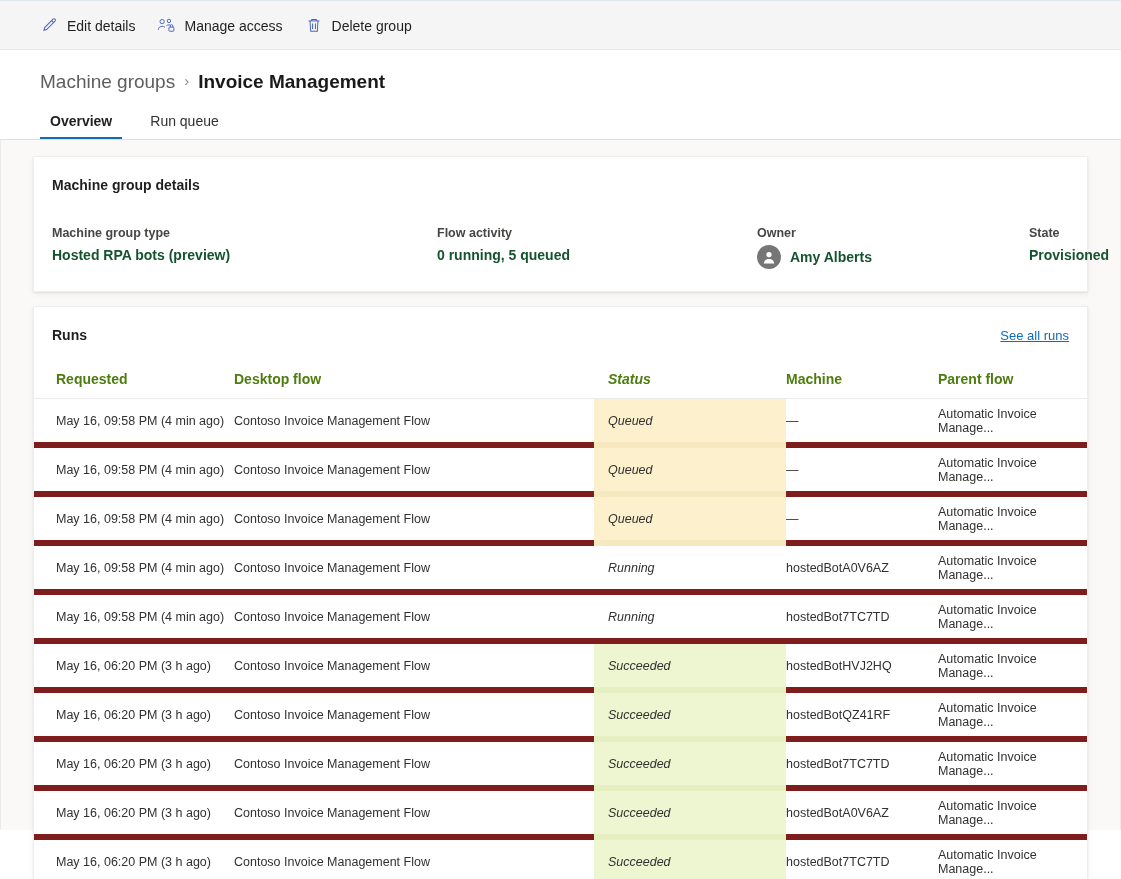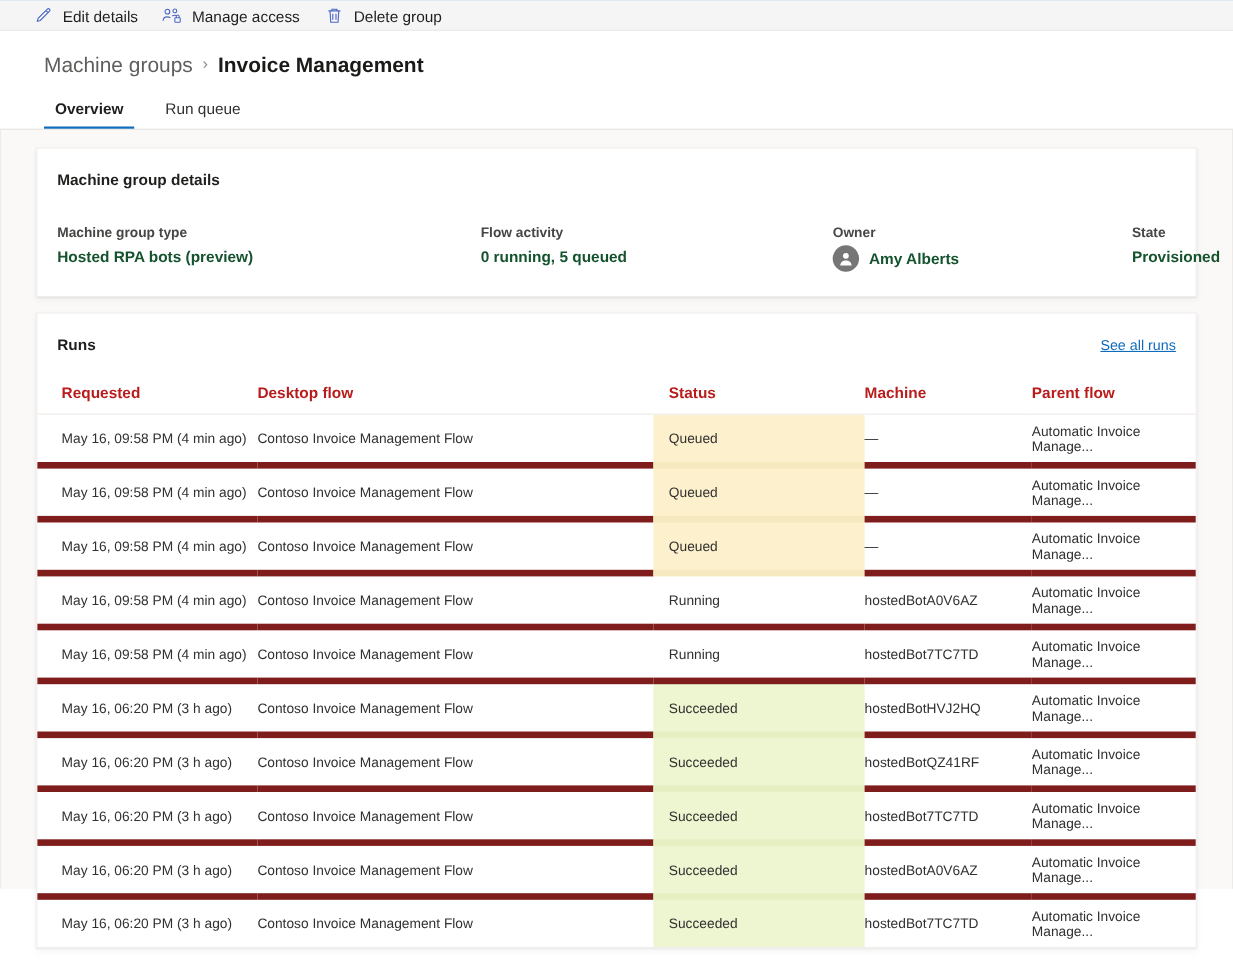--- a/index.html
+++ b/index.html
@@ -19,27 +19,27 @@
     position: relative;
     width: 1121px;
     height: 879px;
     box-sizing: border-box;
     background: #ffffff;
   }
 
   
   .commandbar {
     position: relative;
-    height: 28px;
+    height: 50px;
     background: #f5f5f5;
     border-bottom: 1px solid #e9e9e9;
     border-top: 1px solid #dfe9f2;
     display: flex;
     align-items: center;
-    padding-left: 26px;
+    padding-left: 36px;
     box-sizing: border-box;
   }
   .cmd-btn {
     display: flex;
     align-items: center;
     height: 32px;
     padding: 0 10px 0 4px;
     margin-right: 8px;
     cursor: pointer;
     background: transparent;
@@ -212,36 +212,36 @@
   table.runs {
     width: 100%;
     border-collapse: collapse;
     margin-top: 26px;
     table-layout: fixed;
   }
   table.runs th {
     text-align: left;
     font-size: 14px;
     font-weight: bold;
-    color: #b91c1c;
+    color: #4d7c0f;
     padding: 0 0 11px 0;
     border-bottom: 1px solid #edebe9;
   }
   table.runs td {
     font-size: 12.5px;
     color: #323130;
     height: 43px;
     padding: 0;
     border-bottom: 6px solid #7f1d1d;
     vertical-align: middle;
   }
   table.runs tr:last-child td { border-bottom: none; }
   .col-requested { width: 178px; padding-left: 22px !important; }
   .col-flow { width: 360px; }
-  .col-status { width: 178px; padding-left: 14px !important; }
+  .col-status { width: 178px; padding-left: 14px !important; font-style: italic; }
   .col-machine { width: 152px; }
   .col-parent { width: auto; }
 
   th.col-requested { padding-left: 22px !important; }
   th.col-status { padding-left: 14px !important; }
 
   td.status-cell.queued { background: #fcf0cd; border-bottom-color: #f7e9bf; }
   td.status-cell.succeeded { background: #eef6d1; border-bottom-color: #e5efc2; }
   td.status-cell.plain { background: transparent; }
 </style>

